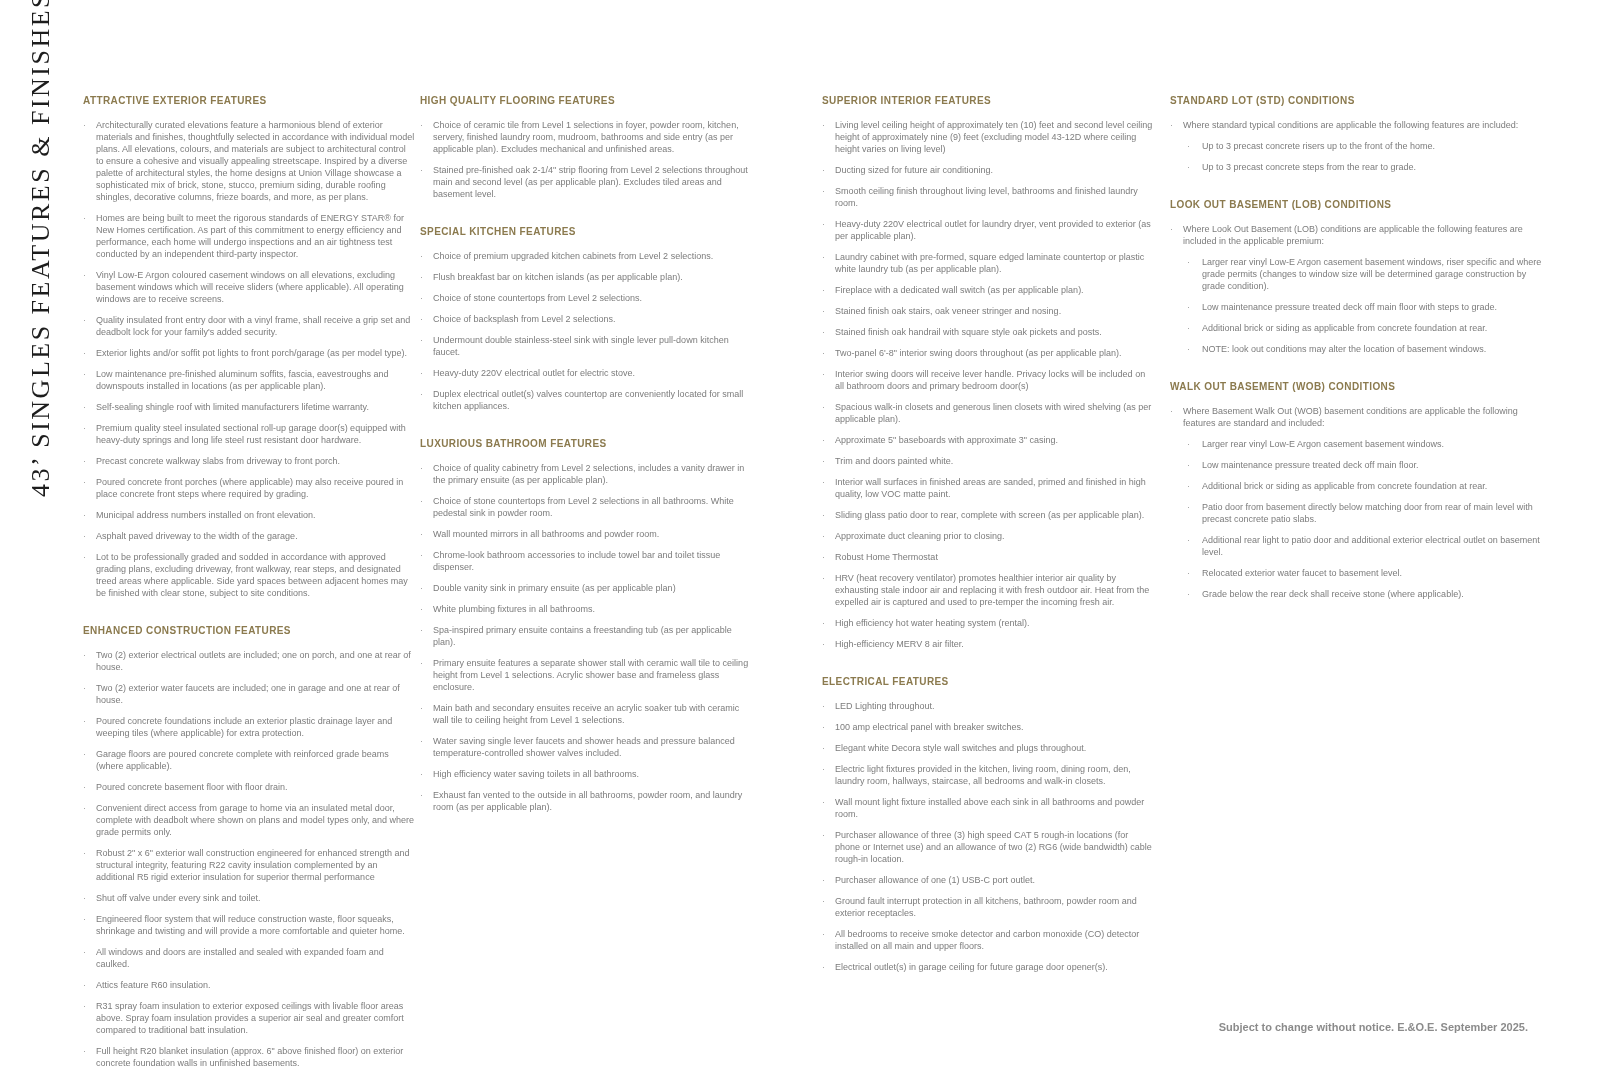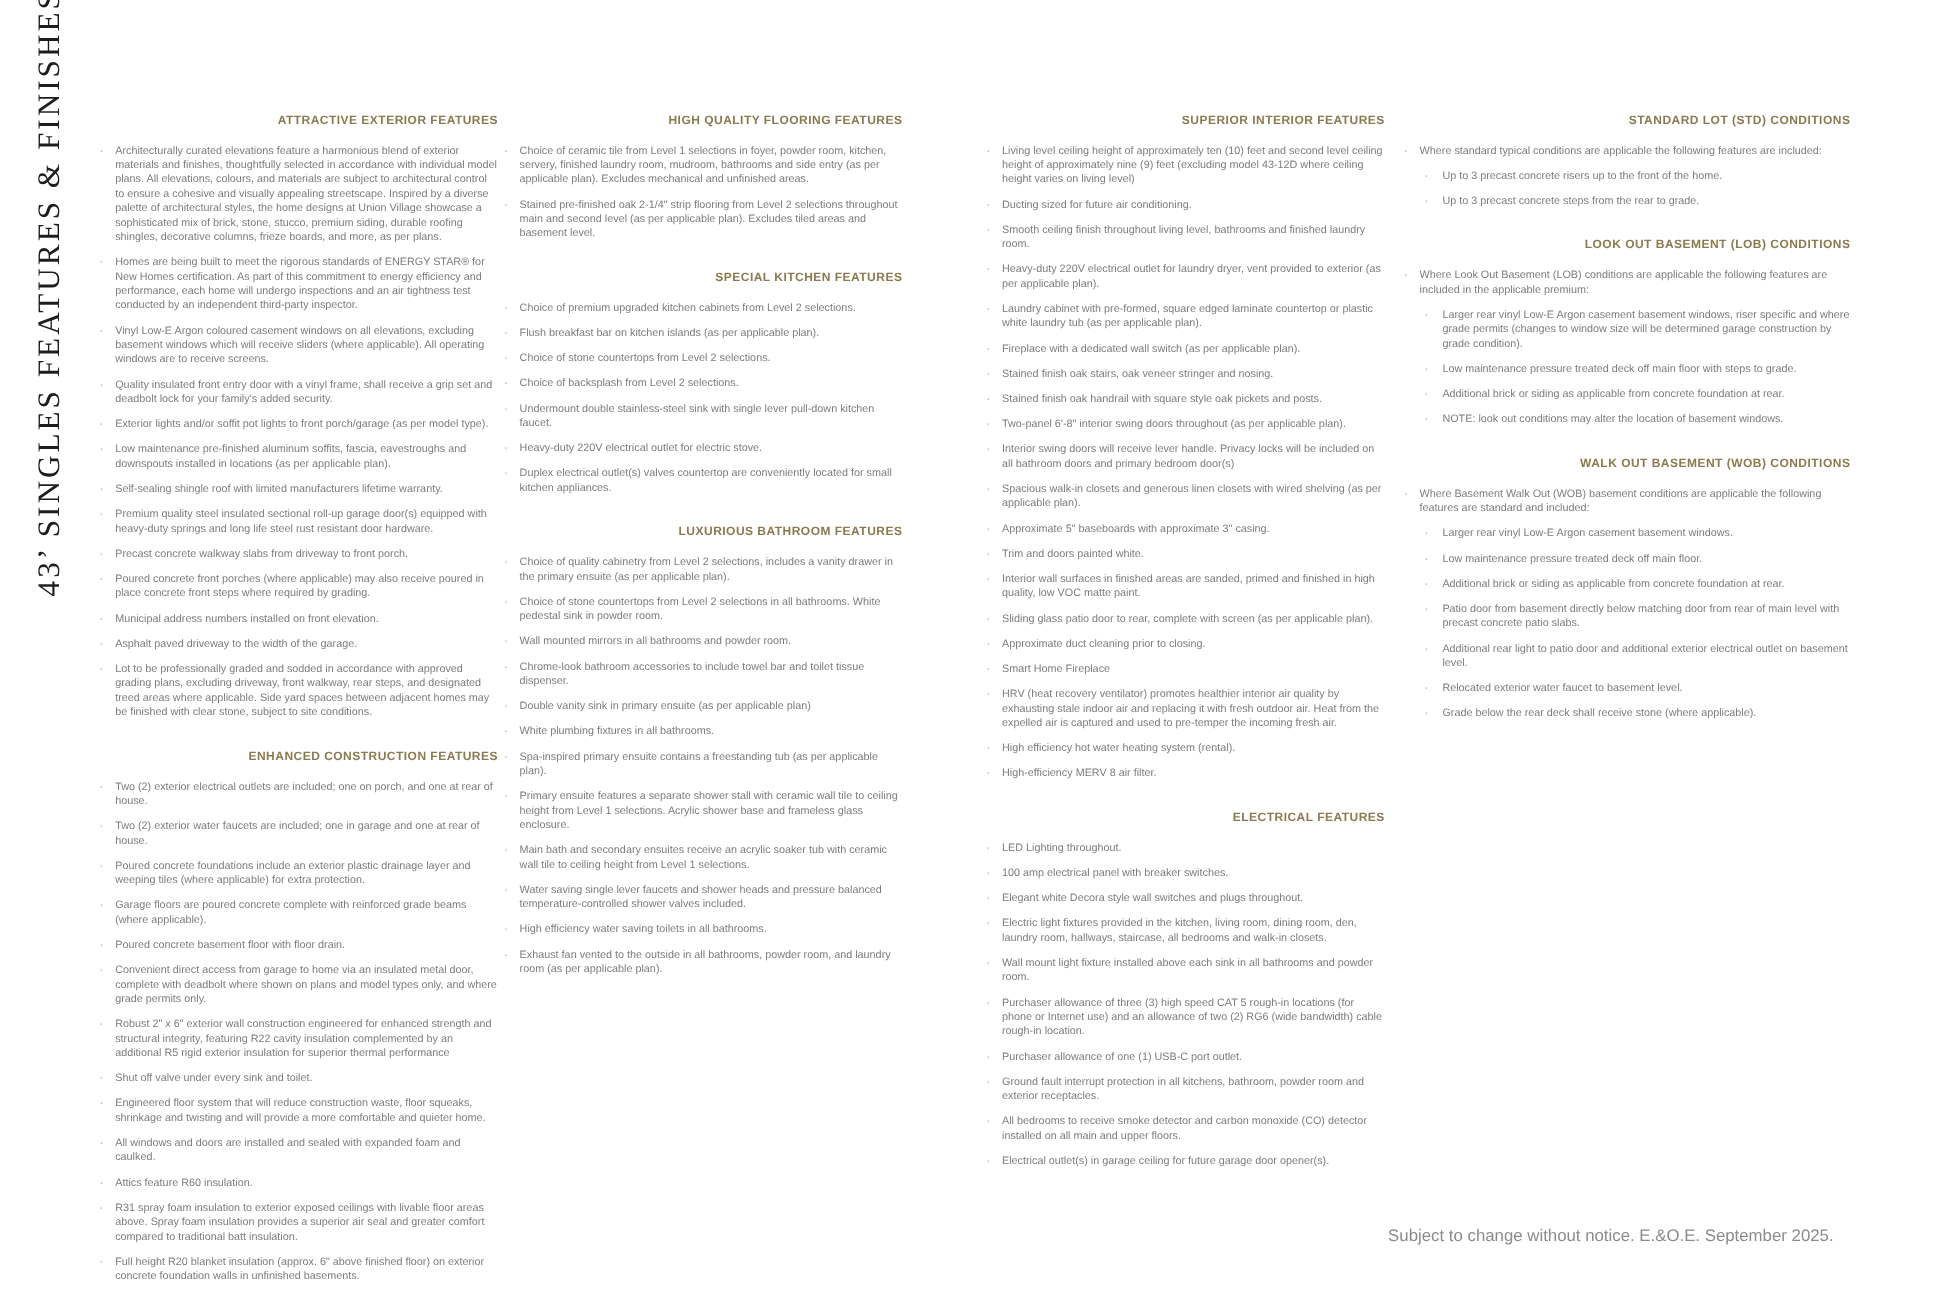--- a/index.html
+++ b/index.html
@@ -34,21 +34,20 @@
 
   section { display: block; }
   section + section { margin-top: 26px; }
 
   h3.section-heading {
     font-size: 10px;
     font-weight: bold;
     letter-spacing: 0.4px;
     color: #8b7a4e;
     margin-bottom: 13px;
-    text-align: right;
   }
   .bullet {
     display: flex;
     align-items: flex-start;
     margin-bottom: 9px;
     font-size: 9px;
     line-height: 12px;
     color: #7c7c7c;
   }
   .bullet .dot {
@@ -58,22 +57,23 @@
     line-height: 12px;
   }
   .bullet .btext { flex: 1; }
   .bullet.sub { margin-left: 17px; }
   .bullet.sub .dot { flex: 0 0 15px; }
 
   .footer-note {
     position: absolute;
     right: 92px;
     top: 1021px;
-    font-size: 14px;
+    font-size: 11px;
     color: #8b8b8b;
+    font-weight: bold;
   }
 </style>
 </head>
 <body>
 
 <div class="vertical-title">43’ SINGLES FEATURES &amp; FINISHES</div>
 
 <div id="columns">
     <div class="col col1">
       <section>
@@ -348,21 +348,21 @@
         <div class="bullet">
           <span class="dot">·</span>
           <span class="btext">Sliding glass patio door to rear, complete with screen (as per applicable plan).</span>
         </div>
         <div class="bullet">
           <span class="dot">·</span>
           <span class="btext">Approximate duct cleaning prior to closing.</span>
         </div>
         <div class="bullet">
           <span class="dot">·</span>
-          <span class="btext">Smart Home Fireplace</span>
+          <span class="btext">Robust Home Thermostat</span>
         </div>
         <div class="bullet">
           <span class="dot">·</span>
           <span class="btext">HRV (heat recovery ventilator) promotes healthier interior air quality by exhausting stale indoor air and replacing it with fresh outdoor air. Heat from the expelled air is captured and used to pre-temper the incoming fresh air.</span>
         </div>
         <div class="bullet">
           <span class="dot">·</span>
           <span class="btext">High efficiency hot water heating system (rental).</span>
         </div>
         <div class="bullet">

